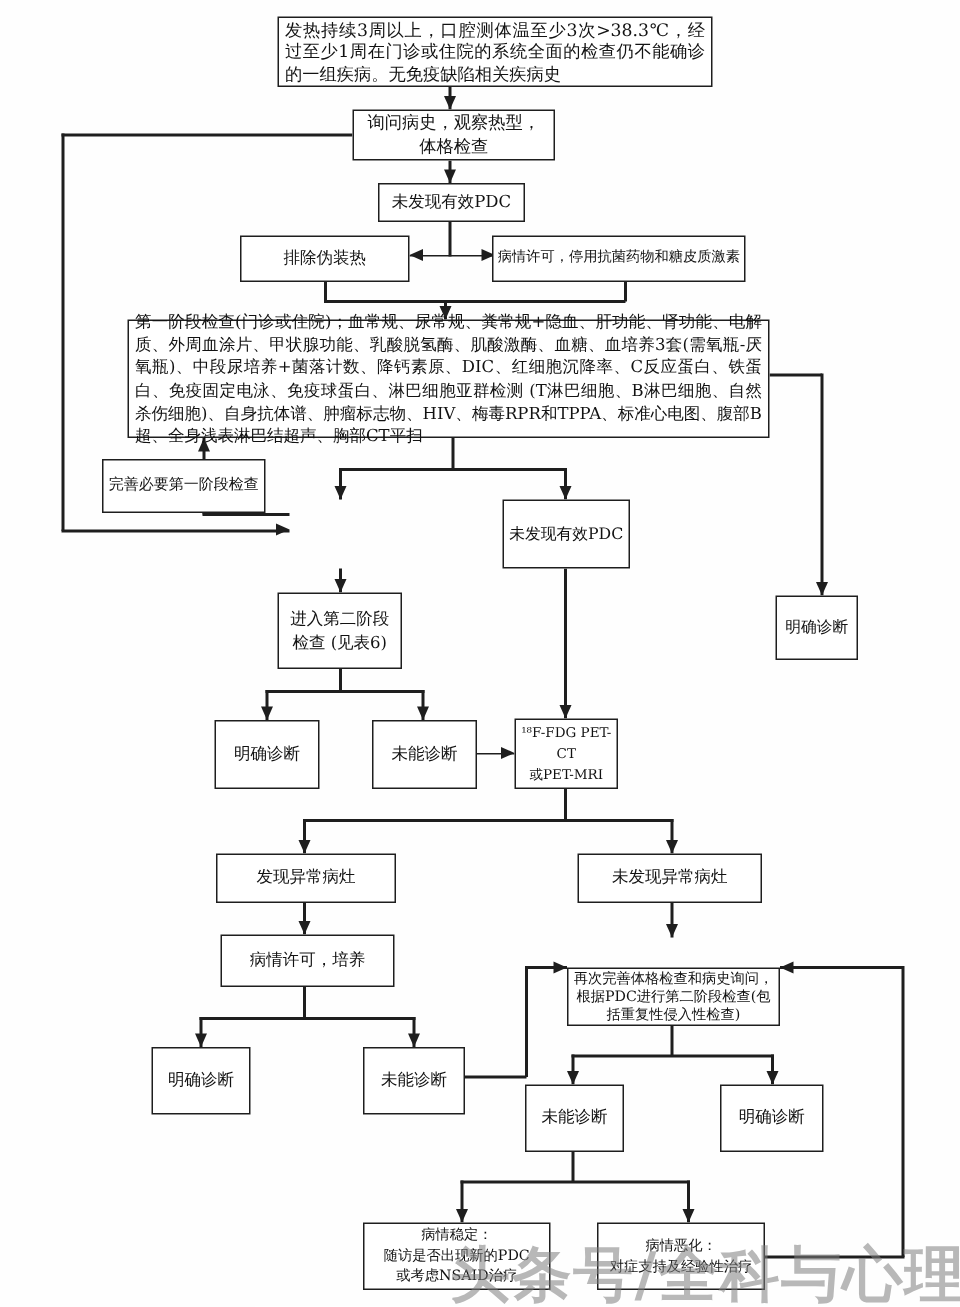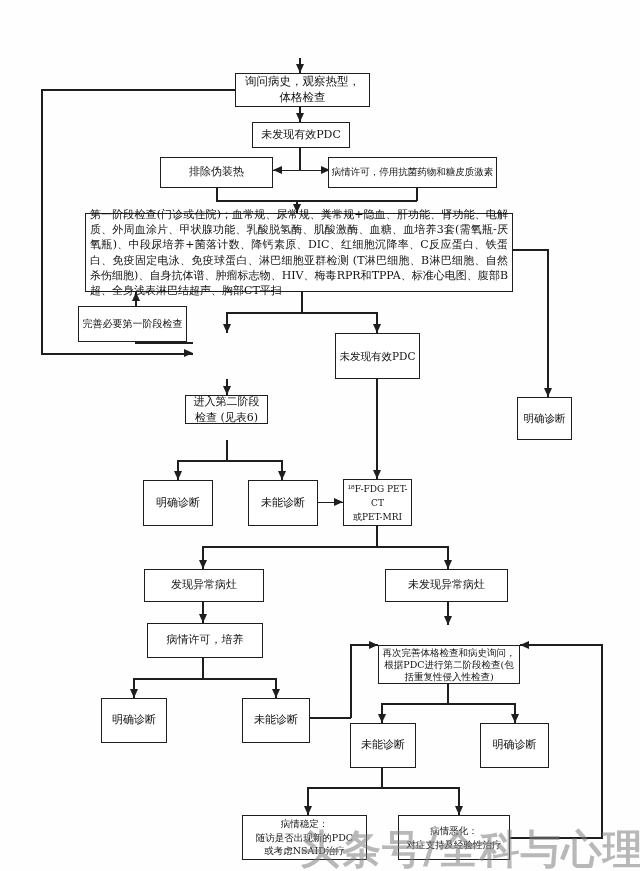--- a/index.html
+++ b/index.html
@@ -104,38 +104,39 @@
   <div class="a a-down" style="left:443.5px;top:616px"></div>
   <div class="a a-down" style="left:129.5px;top:689px"></div>
   <div class="a a-down" style="left:271.5px;top:689px"></div>
   <div class="a a-right" style="left:369px;top:640.5px"></div>
   <div class="a a-left" style="left:520px;top:640.5px"></div>
   <div class="a a-down" style="left:377.5px;top:714px"></div>
   <div class="a a-down" style="left:510.5px;top:714px"></div>
   <div class="a a-down" style="left:303.5px;top:806px"></div>
   <div class="a a-down" style="left:454.5px;top:806px"></div>
 
+  <div class="node" style="left:185px;top:11px;width:290px;height:47px;font-size:11.5px;line-height:14.6px;padding:2px 4px"><span class="just">发热持续3周以上，口腔测体温至少3次&gt;38.3℃，经过至少1周在门诊或住院的系统全面的检查仍不能确诊的一组疾病。无免疫缺陷相关疾病史</span></div>
 
   <div class="node" style="left:235px;top:73px;width:135px;height:34px;font-size:11.5px"><span>询问病史，观察热型，
 体格检查</span></div>
 
   <div class="node" style="left:252px;top:122px;width:98px;height:25px"><span>未发现有效PDC</span></div>
 
   <div class="node" style="left:328px;top:157px;width:169px;height:31px;font-size:9.5px"><span>病情许可，停用抗菌药物和糖皮质激素</span></div>
 
   <div class="node" style="left:160px;top:157px;width:113px;height:31px"><span>排除伪装热</span></div>
 
   <div class="node" style="left:85px;top:213px;width:428px;height:79px;font-size:11px;line-height:15.2px;padding:2px 4px"><span class="just">第一阶段检查(门诊或住院)；血常规、尿常规、粪常规+隐血、肝功能、肾功能、电解质、外周血涂片、甲状腺功能、乳酸脱氢酶、肌酸激酶、血糖、血培养3套(需氧瓶-厌氧瓶)、中段尿培养+菌落计数、降钙素原、DIC、红细胞沉降率、C反应蛋白、铁蛋白、免疫固定电泳、免疫球蛋白、淋巴细胞亚群检测 (T淋巴细胞、B淋巴细胞、自然杀伤细胞)、自身抗体谱、肿瘤标志物、HIV、梅毒RPR和TPPA、标准心电图、腹部B超、全身浅表淋巴结超声、胸部CT平扫</span></div>
 
-  <div class="node" style="left:78px;top:306px;width:109px;height:36px;font-size:10px"><span>完善必要第一阶段检查</span></div>
+  <div class="node" style="left:68px;top:306px;width:109px;height:36px;font-size:10px"><span>完善必要第一阶段检查</span></div>
 
 
   <div class="node" style="left:335px;top:333px;width:85px;height:46px;font-size:10.5px"><span>未发现有效PDC</span></div>
 
-  <div class="node" style="left:185px;top:395px;width:83px;height:29px;line-height:16px"><span>进入第二阶段
+  <div class="node" style="left:185px;top:395px;width:83px;height:51px;line-height:16px"><span>进入第二阶段
 检查 (见表6)</span></div>
 
   <div class="node" style="left:517px;top:397px;width:55px;height:43px;font-size:10.5px"><span>明确诊断</span></div>
 
   <div class="node" style="left:143px;top:480px;width:70px;height:46px"><span>明确诊断</span></div>
 
   <div class="node" style="left:248px;top:480px;width:70px;height:46px"><span>未能诊断</span></div>
 
   <div class="node" style="left:343px;top:479px;width:69px;height:47px;font-size:9px;line-height:14px"><span>¹⁸F-FDG PET-CT
 或PET-MRI</span></div>

